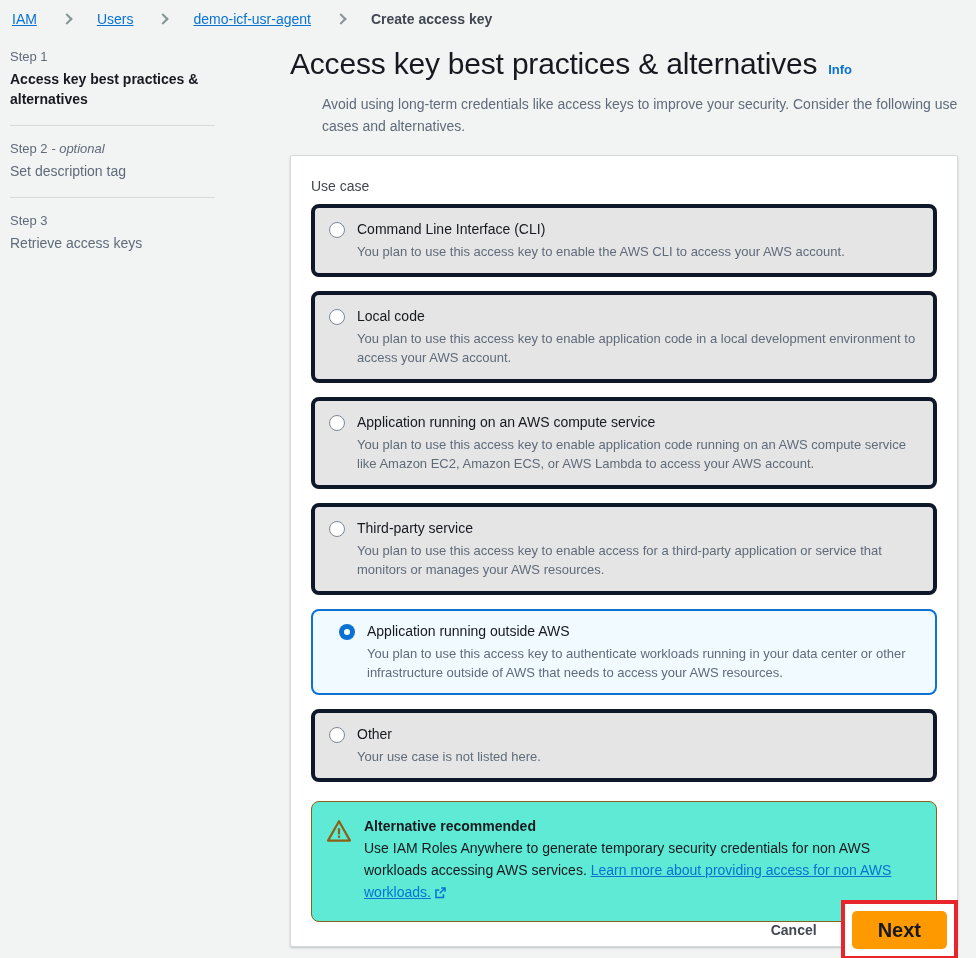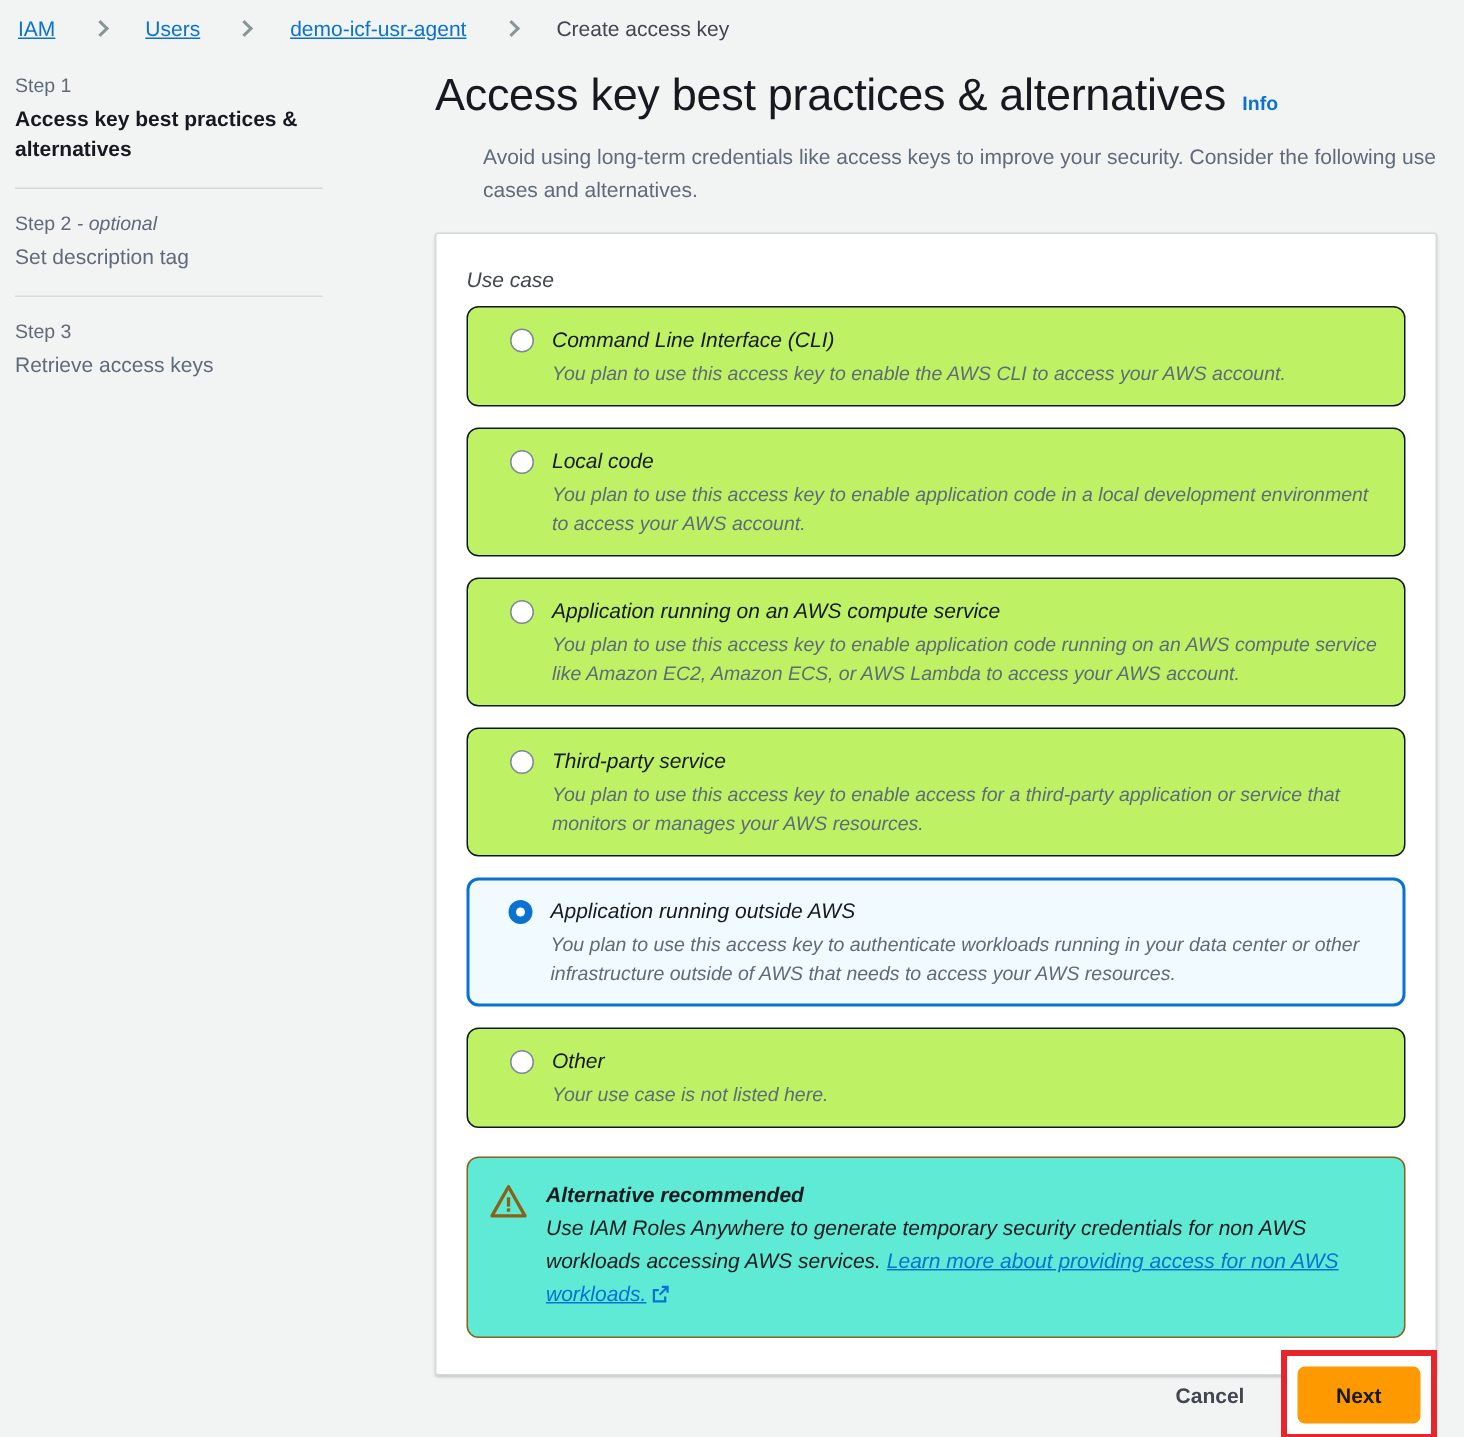--- a/index.html
+++ b/index.html
@@ -13,21 +13,21 @@
   }
   .page { position: relative; width: 976px; height: 958px; overflow: hidden; }
 
   
   .breadcrumb {
     position: absolute; left: 12px; top: 10px;
     display: flex; align-items: center; gap: 24px;
     font-size: 14px; line-height: 18px;
   }
   .bc-link { color: #0972d3; text-decoration: underline; cursor: pointer; white-space: nowrap; }
-  .bc-current { color: #414750; font-weight: 400; white-space: nowrap; }
+  .bc-current { color: #414750; font-weight: 700; white-space: nowrap; }
   .bc-sep {
     width: 12px; height: 12px; position: relative; display: inline-block;
     flex: 0 0 12px;
   }
   .bc-sep::before {
     content: ""; position: absolute; left: 2px; top: 2px;
     width: 6px; height: 6px;
     border-top: 2px solid #879596; border-right: 2px solid #879596;
     transform: rotate(45deg);
   }
@@ -61,30 +61,29 @@
   }
 
   
   .panel {
     position: absolute; left: 290px; top: 155px; width: 668px;
     background: #ffffff;
     border: 1px solid #d5dbdb;
     border-radius: 2px;
     box-shadow: 0 1px 2px rgba(0,28,36,.22);
     padding: 21px 20px 24px 20px;
-    font-style: italic;
   }
   .field-label { font-size: 14px; line-height: 18px; color: #414750; margin-bottom: 9px; }
 
   .opt {
-    border: 1px solid #0f172a;
+    border: 4px solid #0f172a;
     border-radius: 8px;
-    padding: 11px 14px 12px 28px;
+    padding: 11px 14px 12px 14px;
     margin-bottom: 14px;
-    background: #bef264;
+    background: #e5e5e5;
     display: flex;
     cursor: pointer;
   }
   .opt:last-of-type { margin-bottom: 0; }
   .opt.selected {
     border: 2px solid #0972d3;
     background: #f1faff;
     padding: 10px 13px 11px 26px;
   }
   .radio {
@@ -130,21 +129,21 @@
     padding: 6px 10px; font-family: inherit;
   }
   .highlight-box {
     border: 4px solid #e8252a;
     padding: 7px;
     background: #ffffff;
     display: inline-block;
     line-height: 0;
   }
   .btn-next {
-    font-size: 14px; font-weight: 700; color: #16191f;
+    font-size: 20px; font-weight: 700; color: #16191f;
     background: #ff9900; border: none; border-radius: 5px;
     padding: 9px 26px; cursor: pointer; font-family: inherit;
     line-height: 20px;
   }
 </style>
 </head>
 <body>
 
 <div class="page">
 

